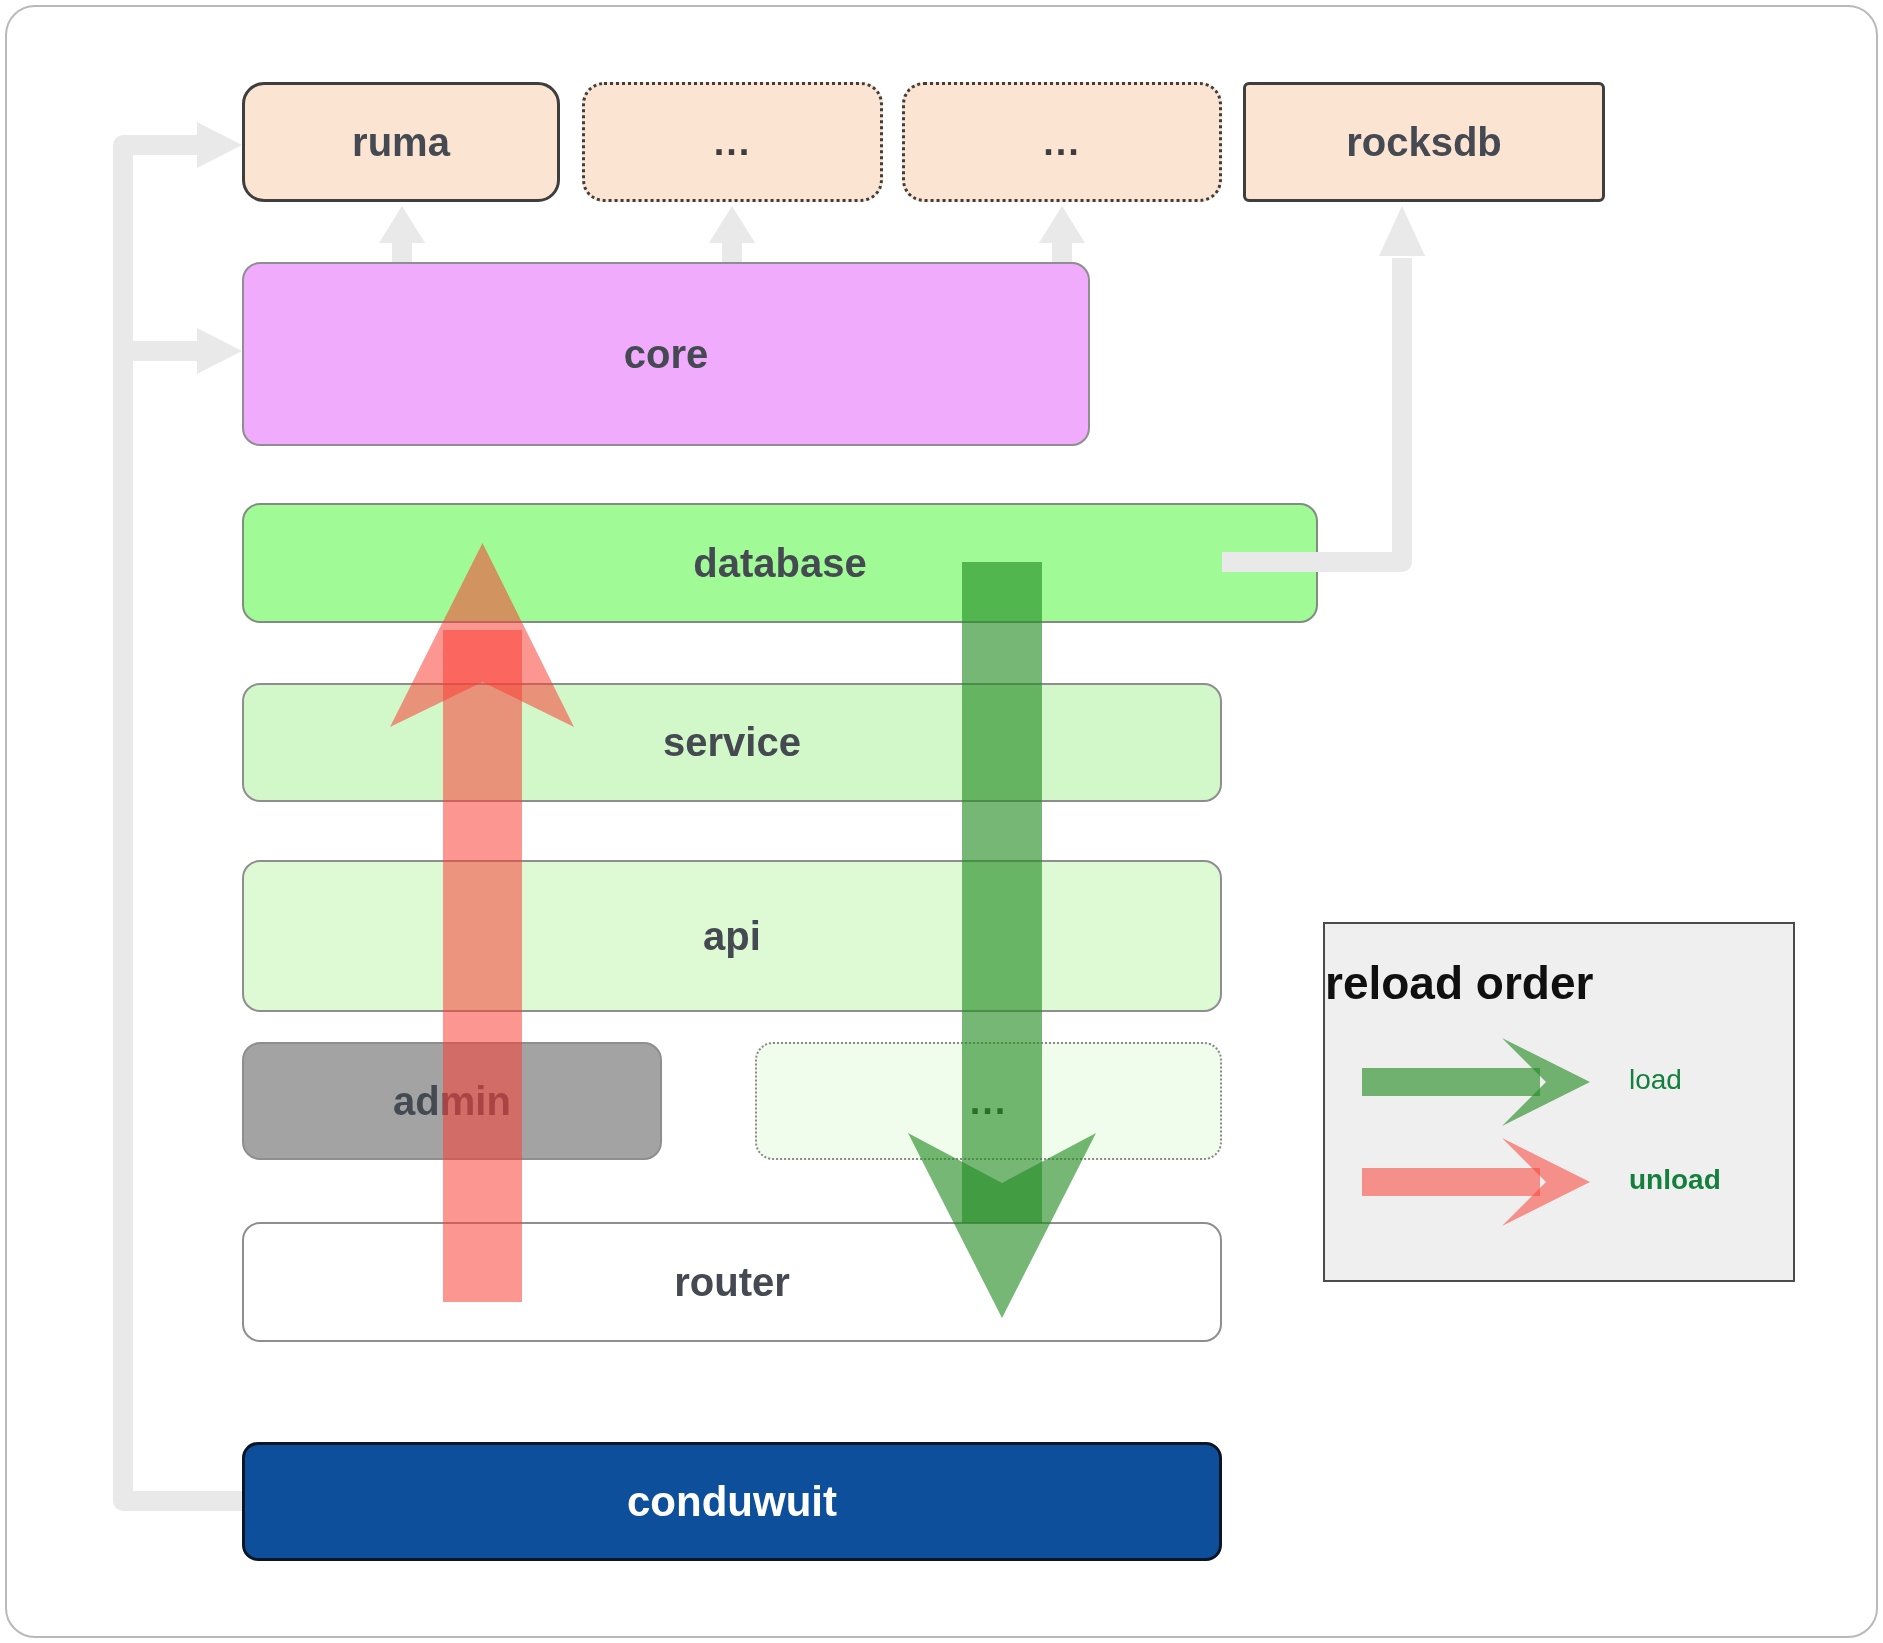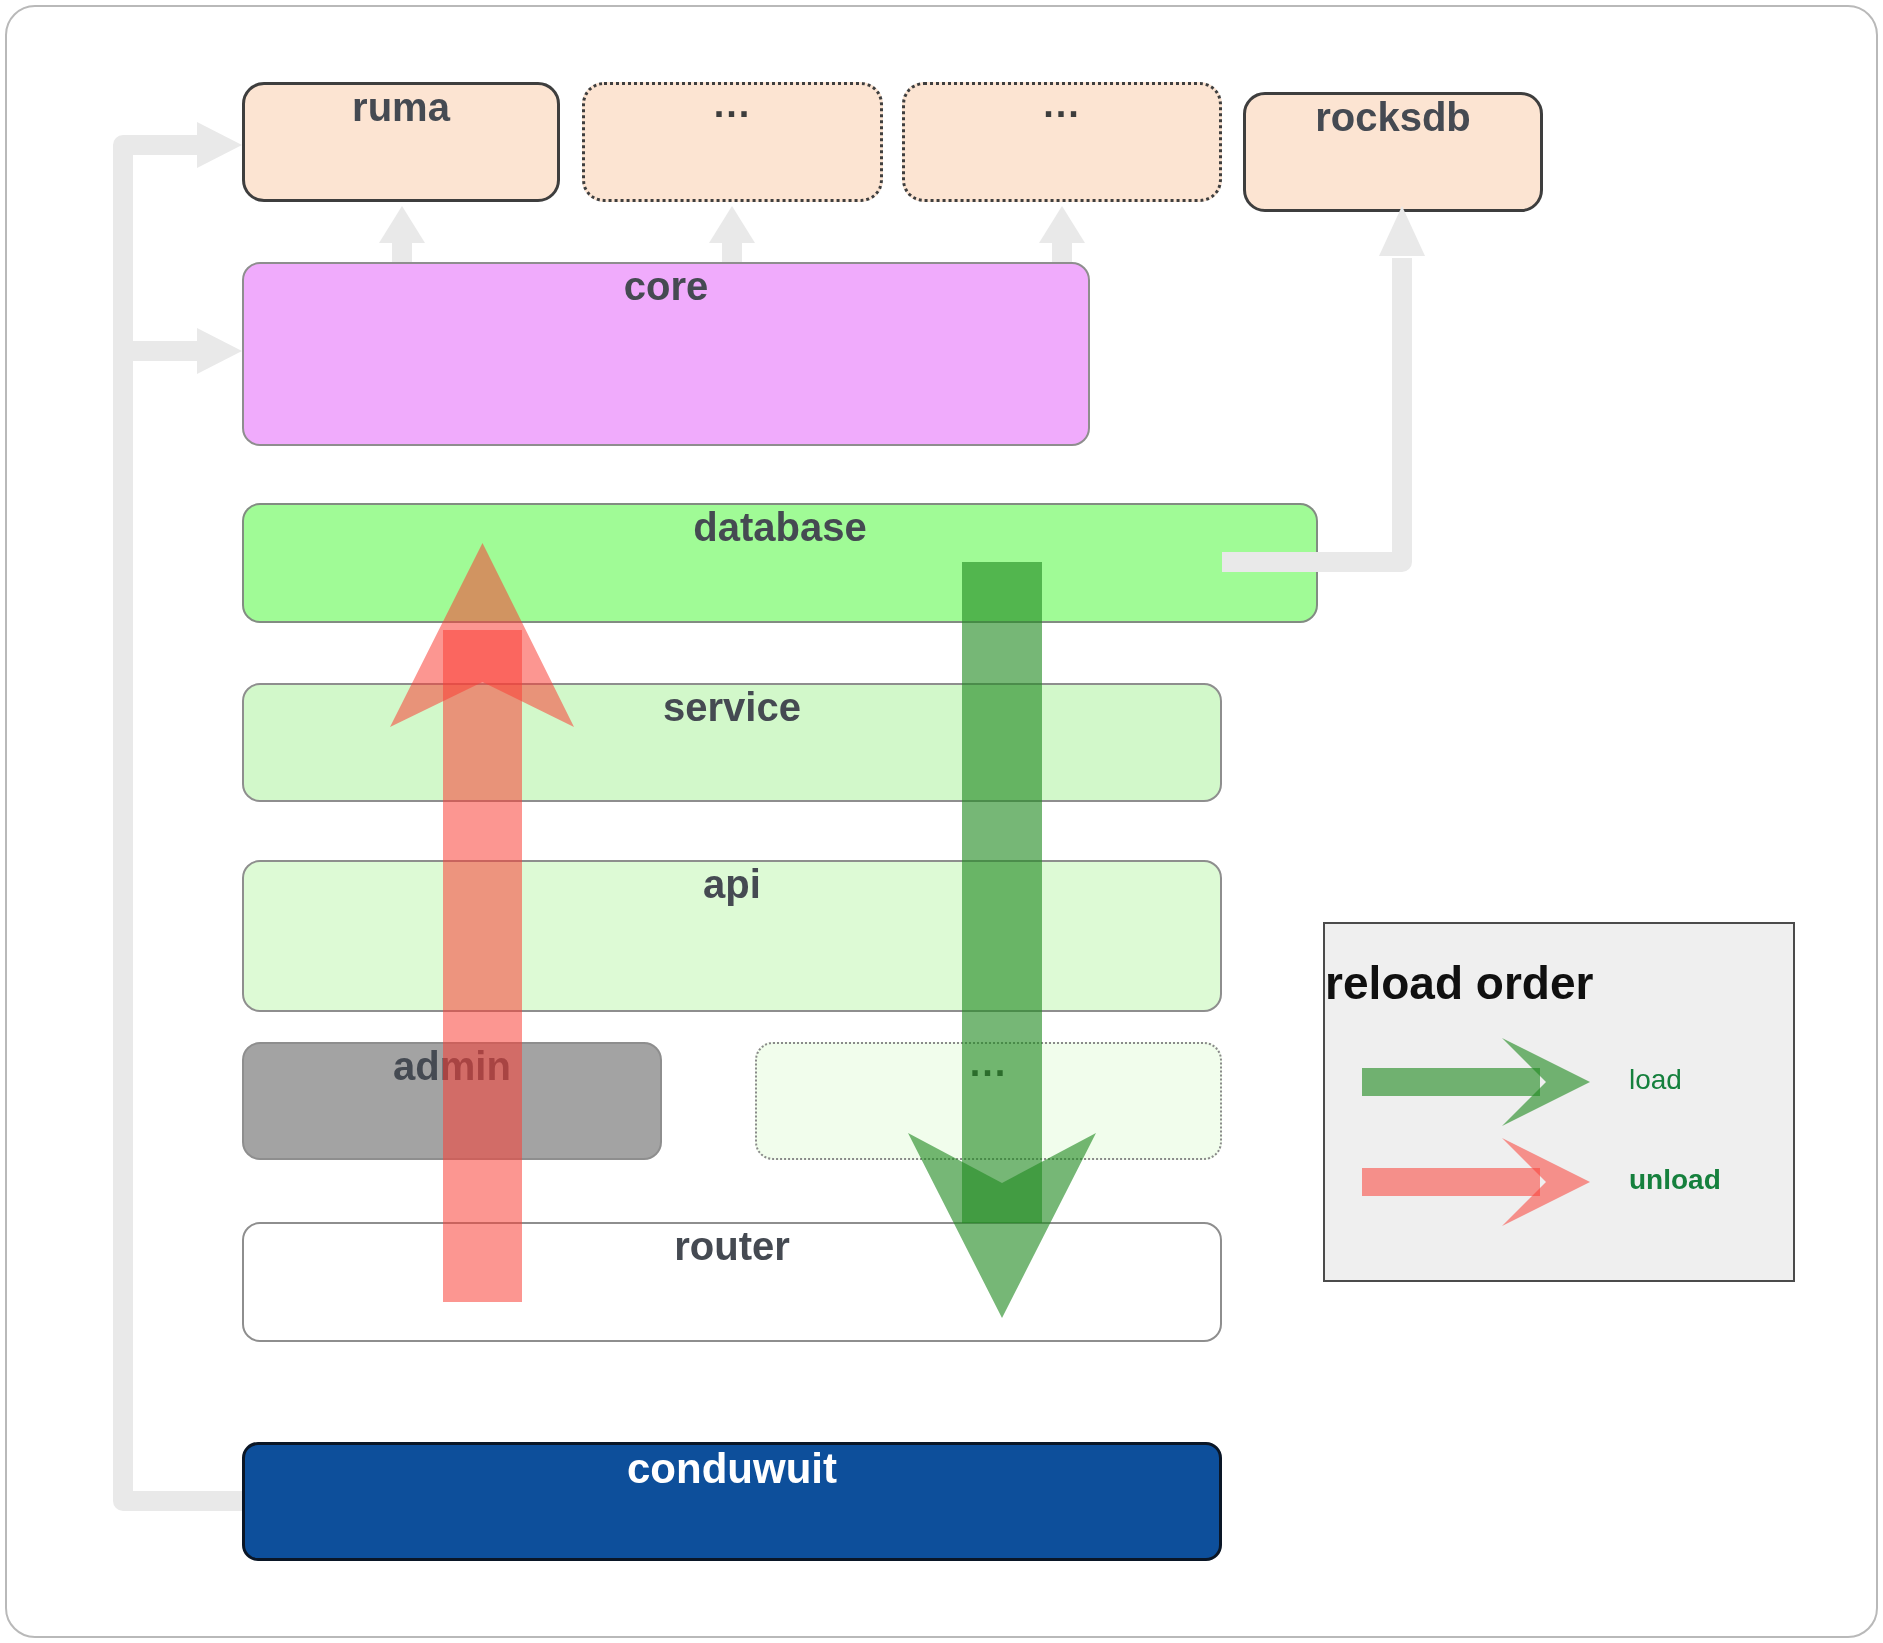--- a/index.html
+++ b/index.html
@@ -1,26 +1,26 @@
 <!DOCTYPE html>
 <html><head>
 <meta charset="utf-8">
 <style>
   html,body{margin:0;padding:0;background:#ffffff;font-family:"Liberation Sans",sans-serif;}
   .canvas{position:relative;width:1883px;height:1643px;background:#ffffff;overflow:hidden;}
   .outer-frame{position:absolute;left:5px;top:5px;right:5px;bottom:5px;
     border:2px solid #b9b9b9;border-radius:30px;pointer-events:none;}
   .layer{position:absolute;left:0;top:0;width:1883px;height:1643px;}
   .z1{z-index:1;} .z3{z-index:3;pointer-events:none;}
-  .node{position:absolute;display:flex;justify-content:center;
+  .node{position:absolute;display:flex;align-items:center;justify-content:center;
     box-sizing:border-box;font-size:40px;font-weight:600;color:#454a52;border-radius:18px;}
   .node-ruma     {left:242px;top:82px;width:318px;height:120px;background:#fce4d2;border:3px solid #3e3e3e;border-radius:22px;}
   .node-ell-a    {left:582px;top:82px;width:301px;height:120px;background:#fce4d2;border:3px dotted #3e3e3e;border-radius:22px;}
   .node-ell-b    {left:902px;top:82px;width:320px;height:120px;background:#fce4d2;border:3px dotted #3e3e3e;border-radius:22px;}
-  .node-rocksdb  {left:1243px;top:82px;width:300px;height:120px;background:#fce4d2;border:3px solid #3e3e3e;border-radius:22px;margin-top:10px;}
+  .node-rocksdb  {left:1243px;top:82px;width:362px;height:120px;background:#fce4d2;border:3px solid #3e3e3e;border-radius:6px;}
   .node-core     {left:242px;top:262px;width:848px;height:184px;background:#f0abfc;border:2px solid #8e8e8e;}
   .node-database {left:242px;top:503px;width:1076px;height:120px;background:#a0fb96;border:2px solid #828c82;}
   .node-service  {left:242px;top:683px;width:980px;height:119px;background:#d2f8ca;border:2px solid #8e8e8e;}
   .node-api      {left:242px;top:860px;width:980px;height:152px;background:#ddfad5;border:2px solid #8e8e8e;}
   .node-admin    {left:242px;top:1042px;width:420px;height:118px;background:#a3a3a3;border:2px solid #8e8e8e;}
   .node-ell-admin{left:755px;top:1042px;width:467px;height:118px;background:#f1fdec;border:2px dotted #8a8a8a;}
   .node-router   {left:242px;top:1222px;width:980px;height:120px;background:#ffffff;border:2px solid #8e8e8e;}
   .node-conduwuit{left:242px;top:1442px;width:980px;height:119px;background:#0d4f9b;border:3px solid #0a1626;
                   color:#ffffff;font-size:42px;border-radius:16px;}
   .dots-label{font-weight:800;font-size:38px;letter-spacing:2px;color:#3d3d3d;line-height:1;}

